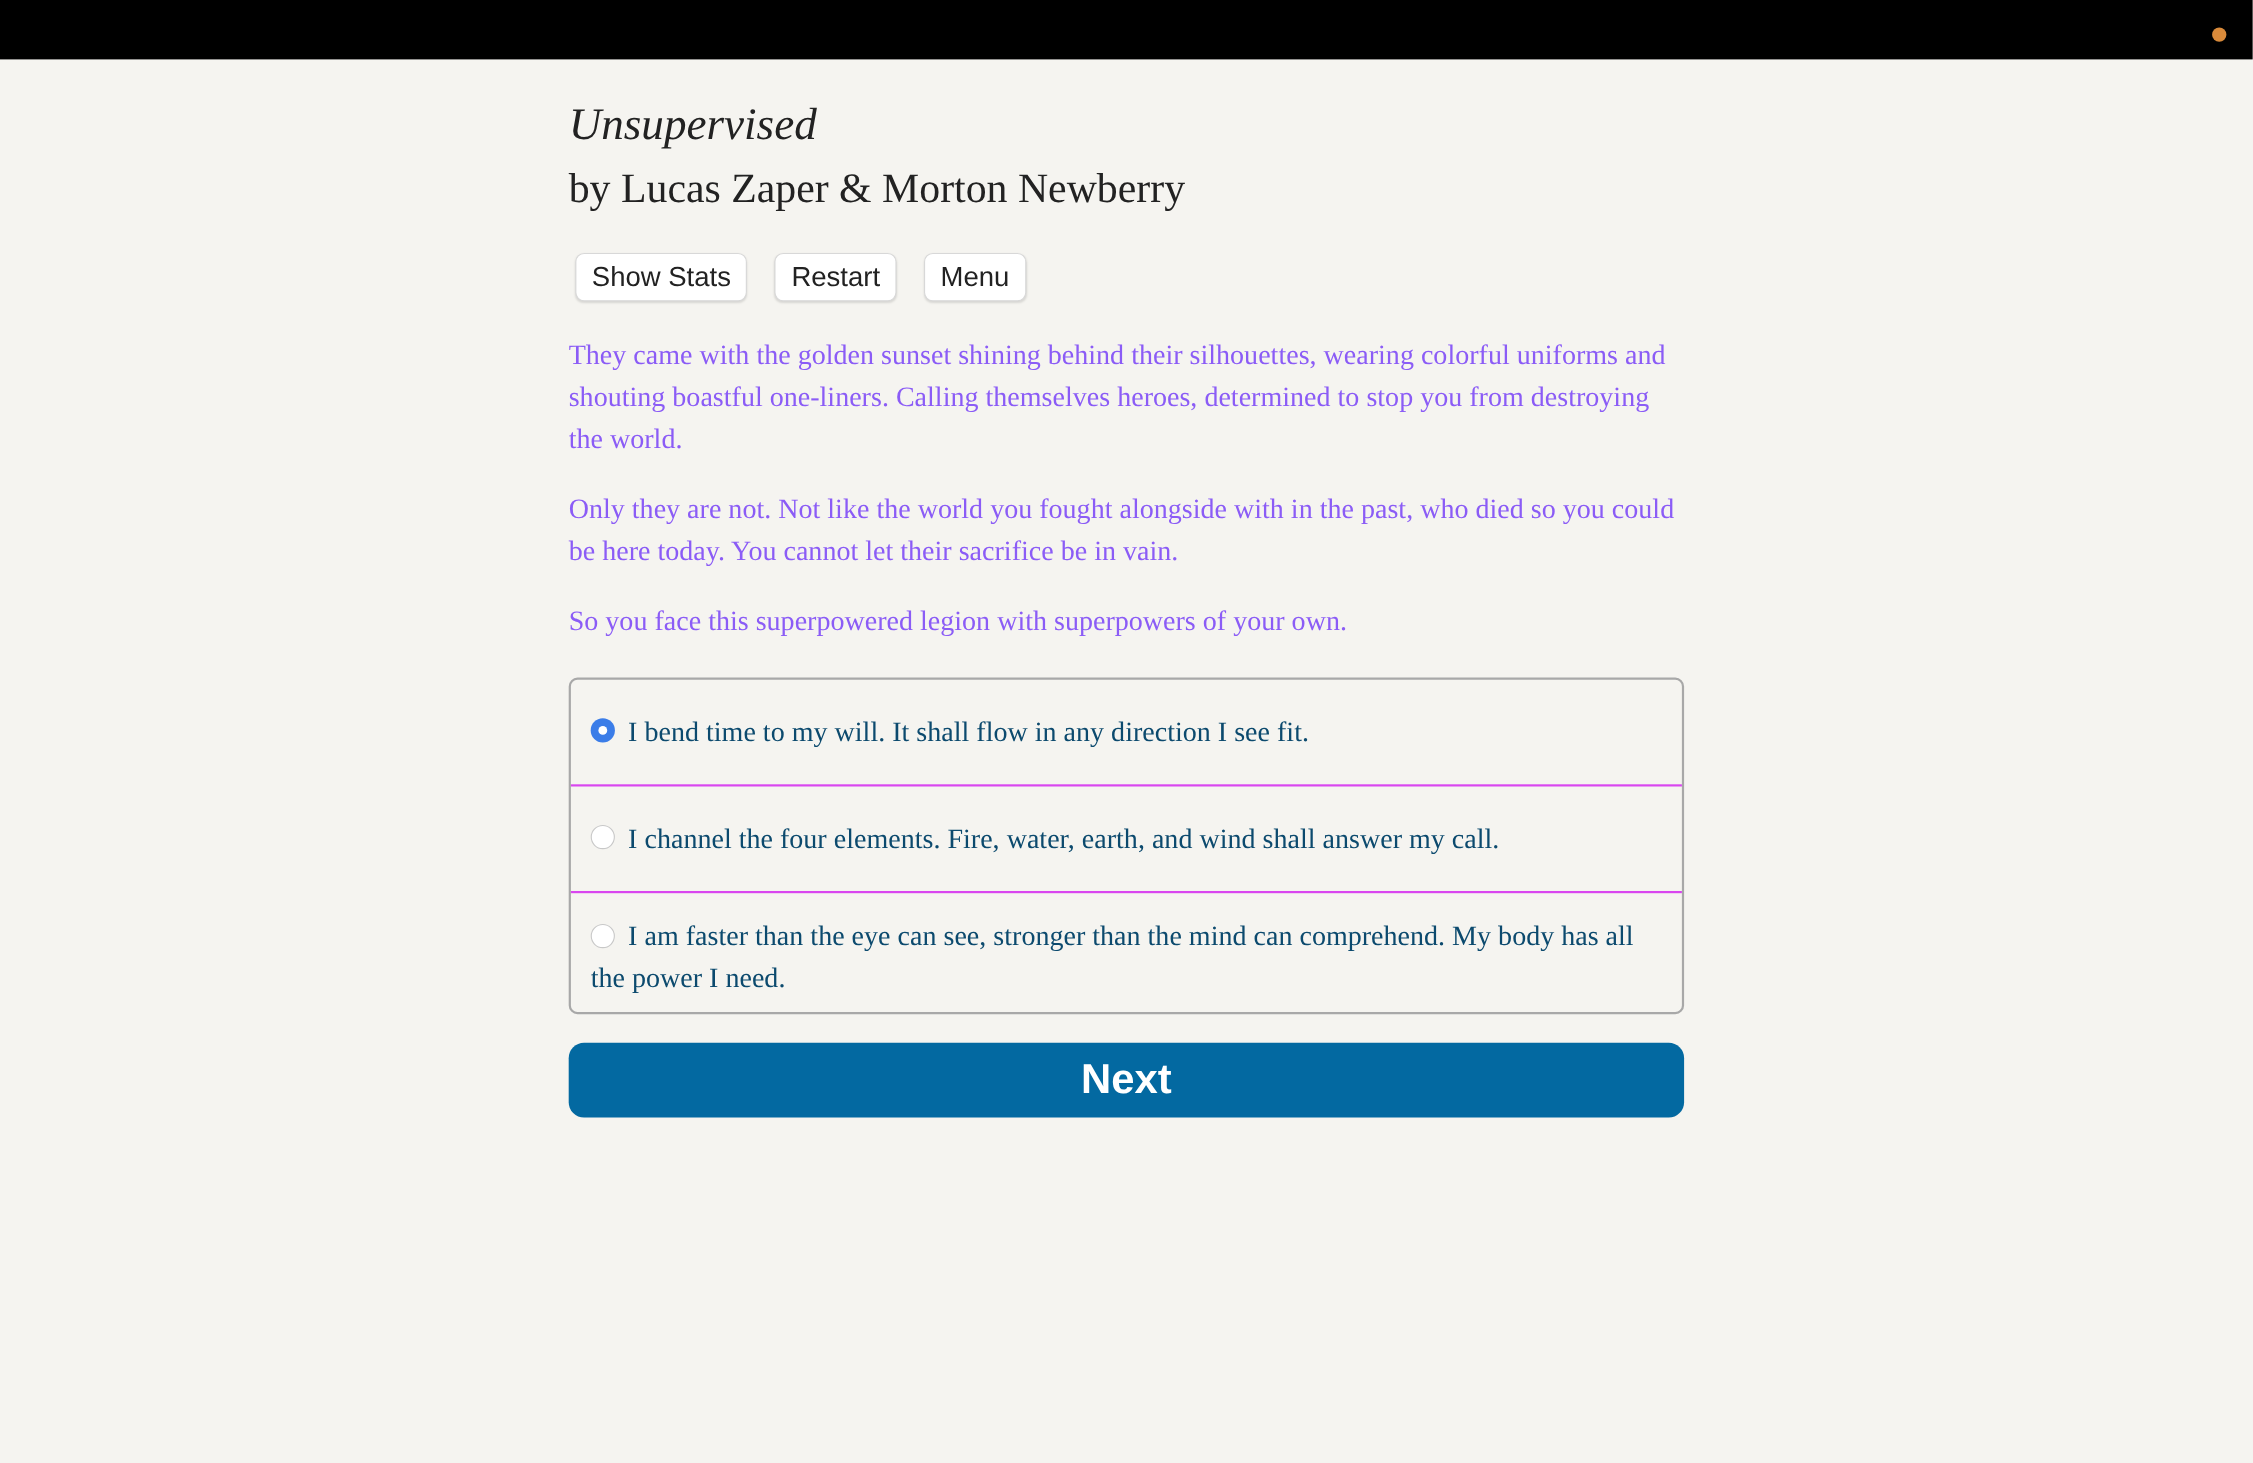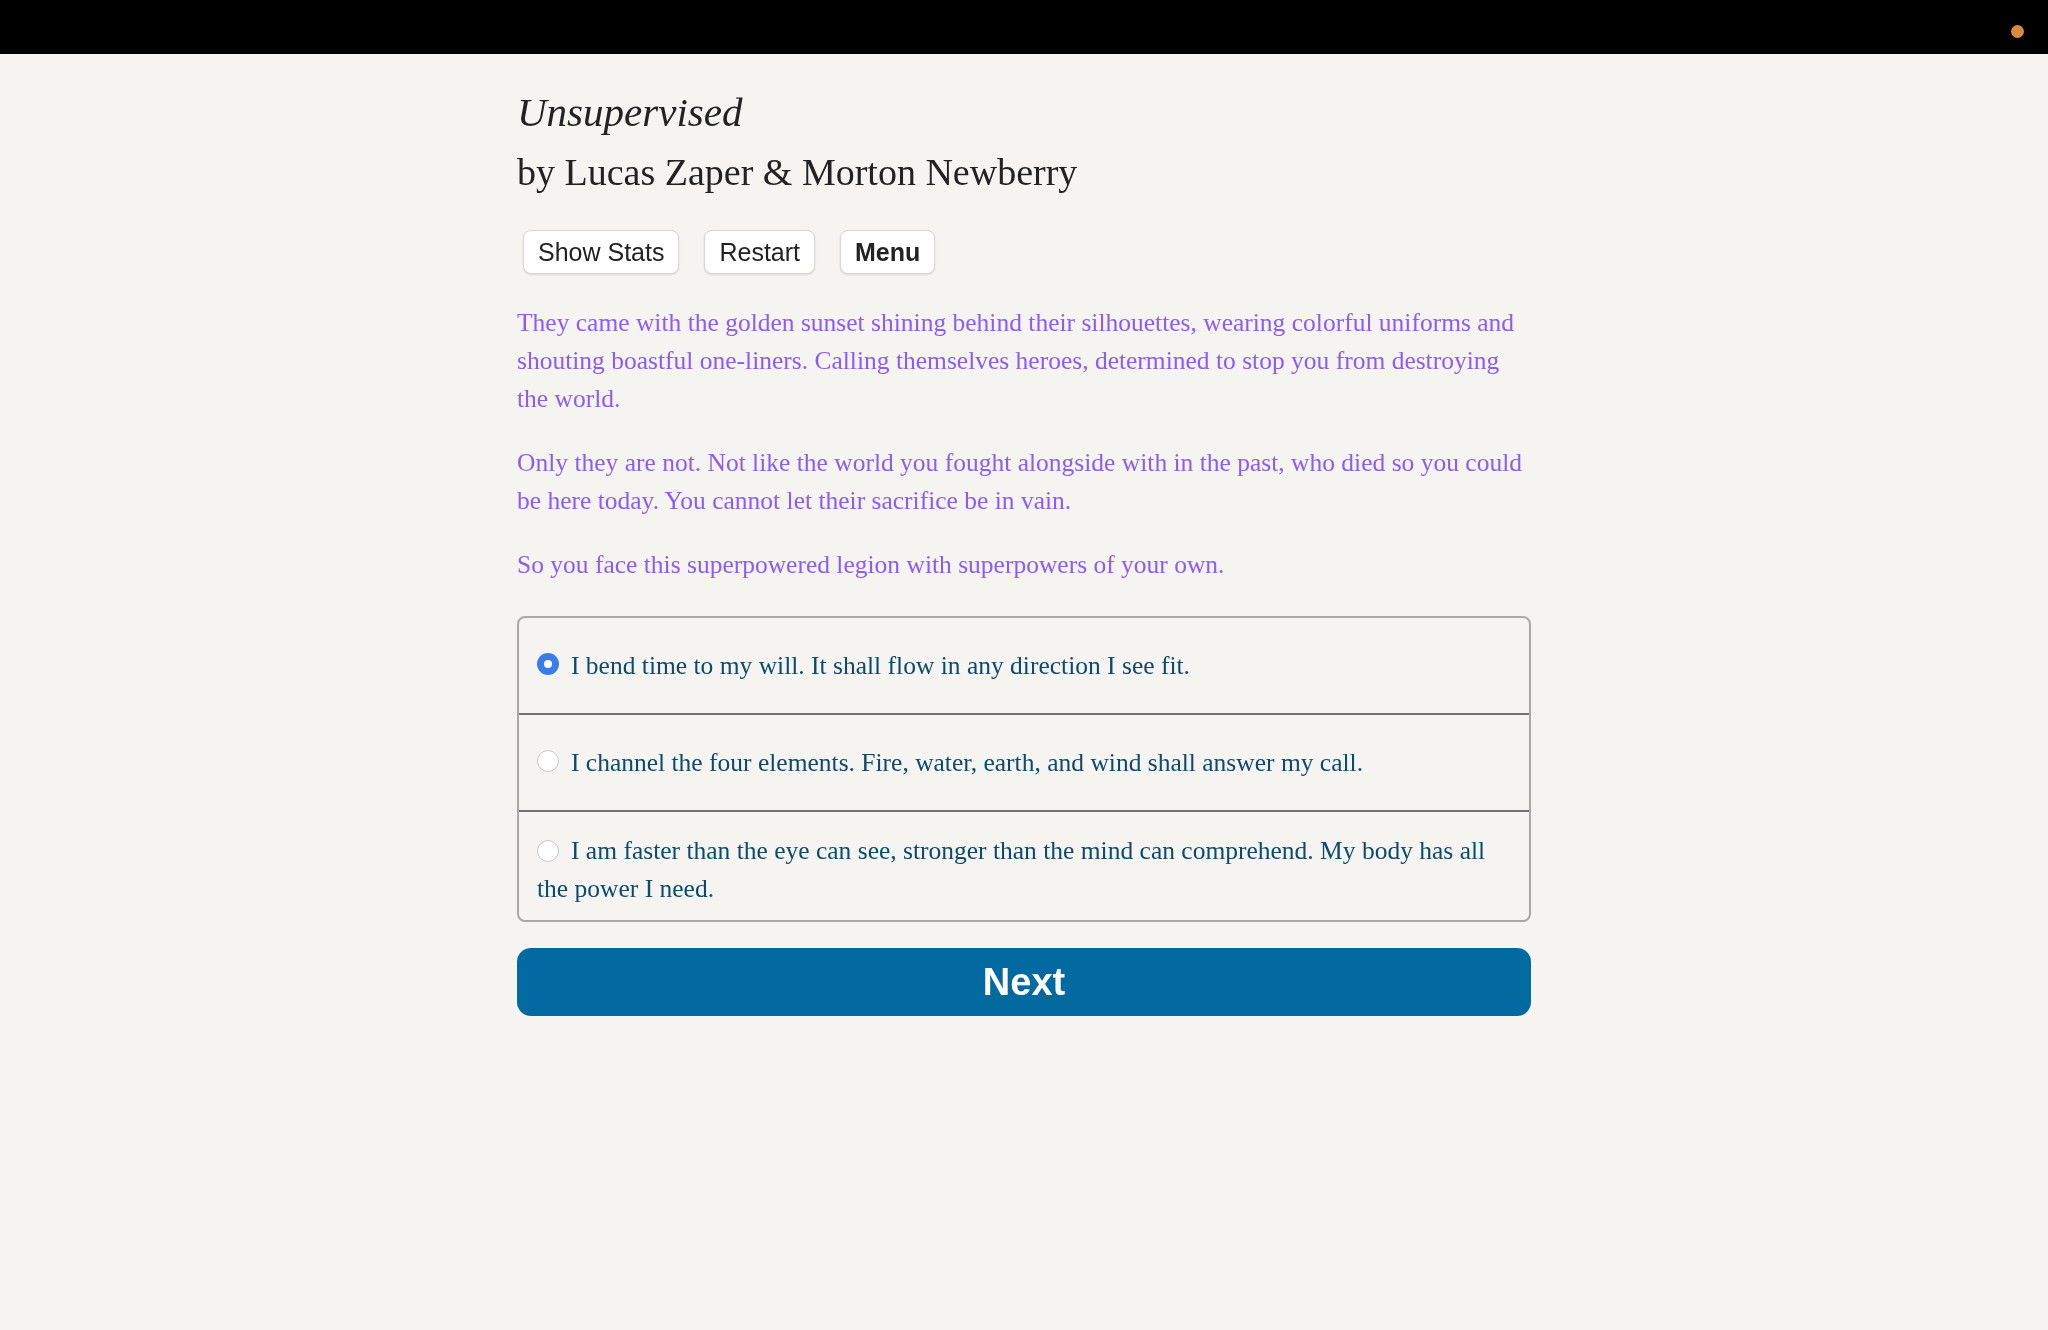--- a/index.html
+++ b/index.html
@@ -34,38 +34,38 @@
   .btnrow { margin-top:40px; display:flex; gap:0; height:44px;align-items:center; }
   .topbtn {
     font-family:"Liberation Sans", sans-serif;
     font-size:25px; background:#fff; border:1px solid #d8d8d8;
     border-radius:8px; height:42px; padding:0 14px;
     box-shadow:0 1px 2px rgba(0,0,0,0.12);
     display:flex; align-items:center; color:#222;
   }
   .btn1 { margin-left:6px; }
   .btn2 { margin-left:25px; }
-  .btn3 { margin-left:25px;font-weight:bold; }
+  .btn3 { margin-left:25px; }
   .para {
     font-family:"Liberation Serif", serif;
     font-size:25.5px; line-height:38px; margin:0; color:#8b5cf6;
   }
   .p1 { margin-top:30px; }
   .p2 { margin-top:26px; }
   .p3 { margin-top:26px; }
   .choices {
     margin-top:32px; border:2px solid #a8a8a8; border-radius:8px;
     background:#f5f4f0;
   }
   .choice {
     font-family:"Liberation Serif", serif;
     font-size:25.5px; line-height:38px; color:#0c4a6e;
     padding:0 18px;
   }
-  .choice + .choice { border-top:2px solid #737373; }
+  .choice + .choice { border-top:2px solid #d946ef; }
   .c1, .c2 { height:95px; display:flex; align-items:center; }
   .c3 { padding-top:20px; padding-bottom:12px; }
   .radio {
     display:inline-block; width:22px; height:22px; border-radius:50%;
     border:1px solid #c8c8c8; background:#fff; vertical-align:middle;
     margin-right:12px; position:relative; top:-2px; box-sizing:border-box;
     flex-shrink:0;
   }
   .radio.checked {
     background:#3b7de8; border:none;

